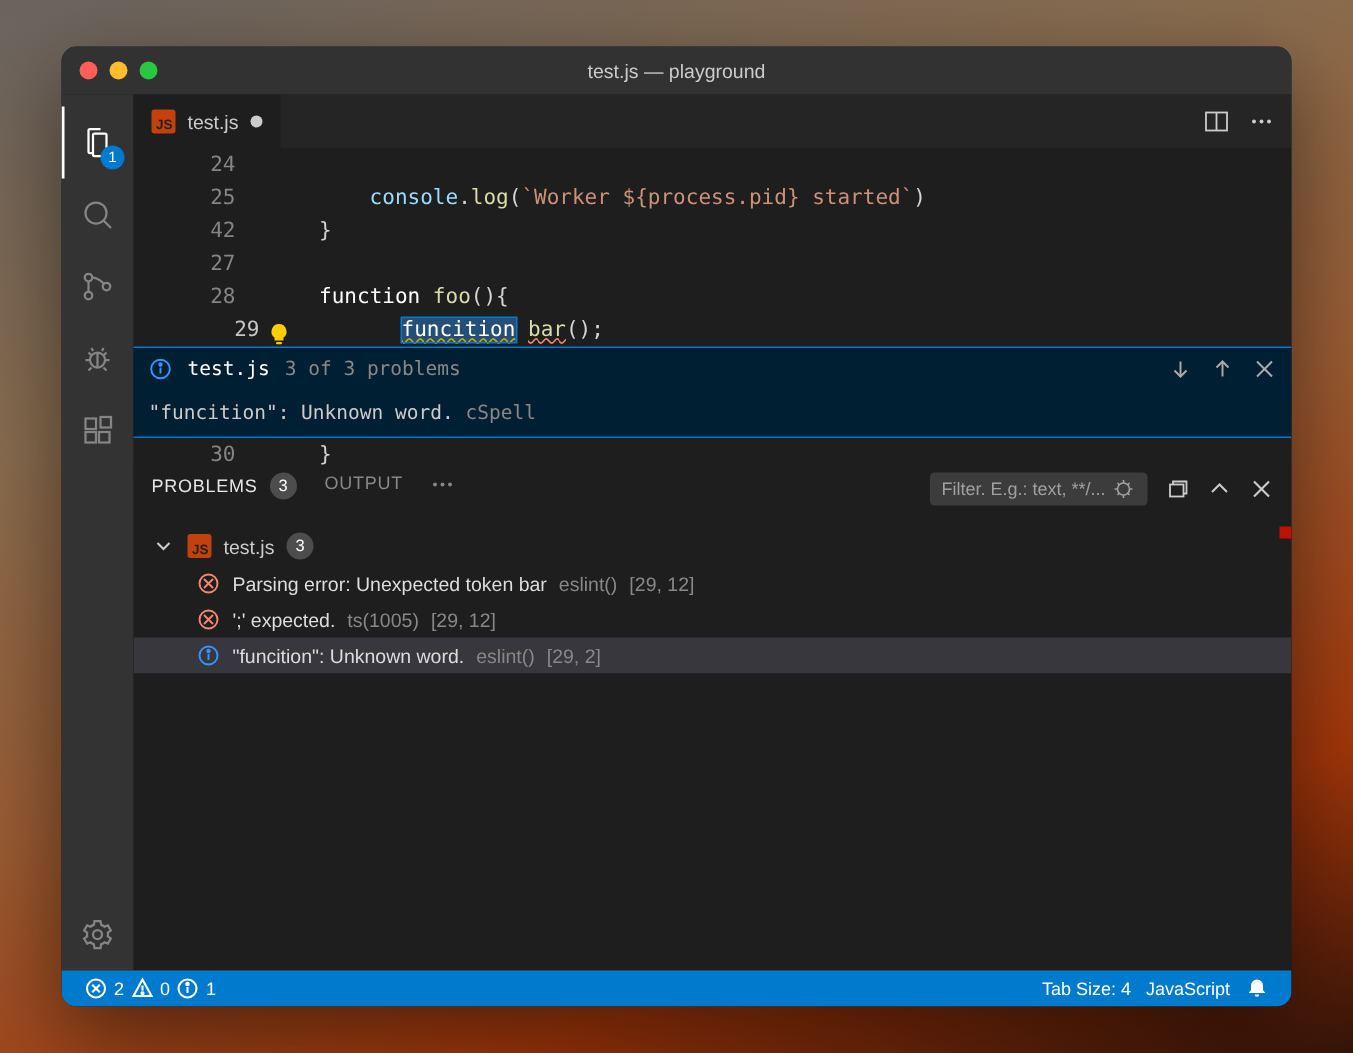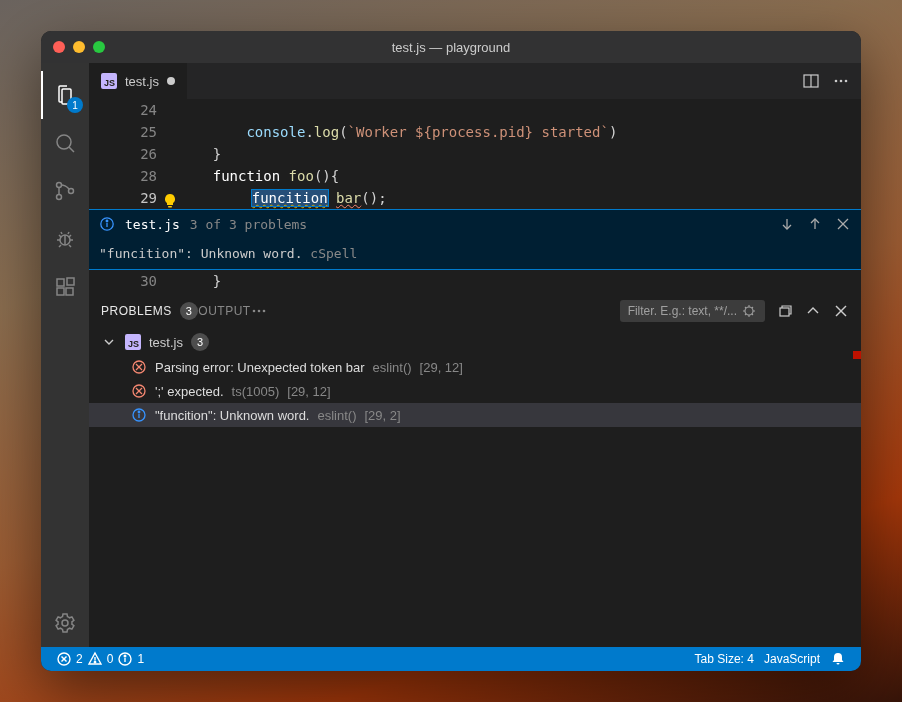--- a/index.html
+++ b/index.html
@@ -64,34 +64,34 @@
   .code { color:#d4d4d4; white-space:pre; }
   .tk-fn { color:#ffffff; }
   .tk-id { color:#dcdcaa; }
   .tk-obj { color:#9cdcfe; }
   .tk-str { color:#ce9178; }
   .tk-punc { color:#d4d4d4; }
   .squiggle-warn { text-decoration:underline wavy #cca700; text-decoration-thickness:1px;margin-left:39px; }
   .squiggle-err { text-decoration:underline wavy #f48771; text-decoration-thickness:1px; }
   .highlight-sel { background:#264f78; outline:1px solid #007acc; }
   .indent { display:inline-block; width:4ch; }
-  .line.current .gutter { color:#c6c6c6; }
+  .line.current .gutter { color:#c6c6c6;margin-left:16px; }
   .peek {
     background:#001f33; border-top:1px solid #007acc; border-bottom:1px solid #007acc;
     font-family:"SF Mono","Menlo",monospace; font-size:13px;
   }
   .peek-header { display:flex; align-items:center; padding:6px 10px; gap:10px; color:#ccc; }
   .peek-header .file { color:#fff; }
   .peek-header .count { color:#888; }
   .peek-header .right { margin-left:auto; display:flex; gap:12px; color:#aaa; }
   .peek-body { padding:8px 10px; color:#ccc; }
   .peek-body .src { color:#888; }
   .minimap-marker { position:absolute; right:0; top:252px; width:8px; height:8px; background:#be1100; }
   .panel { background:#1e1e1e; display:flex; flex-direction:column; flex:1; min-height:0; border-top:1px solid #1e1e1e; }
-  .panel-tabs { display:flex; align-items:center; height:36px; padding:0 12px; gap:0; color:#888; font-size:12px; }
+  .panel-tabs { display:flex; align-items:flex-start; height:36px; padding:0 12px; gap:18px; color:#888; font-size:12px; }
   .panel-tab { letter-spacing:0.5px; cursor:pointer; display:flex; align-items:center; gap:8px; }
   .panel-tab.active { color:#e7e7e7; }
   .pill { background:#4d4d4d; color:#fff; border-radius:10px; min-width:18px; height:18px; display:inline-flex; align-items:center; justify-content:center; font-size:11px; padding:0 6px; }
   .panel-right { margin-left:auto; display:flex; align-items:center; gap:12px; color:#ccc; }
   .filter-box { background:#3c3c3c; color:#a0a0a0; font-size:12px; padding:3px 8px 3px 8px; border-radius:3px; display:flex; align-items:center; gap:4px; }
   .problems-list { font-size:13px; color:#ccc; font-family:-apple-system, BlinkMacSystemFont, sans-serif; overflow:auto; }
   .prob-file { display:flex; align-items:center; gap:8px; padding:4px 12px; cursor:pointer; }
   .prob-item { display:flex; align-items:center; gap:8px; padding:4px 12px 4px 42px; cursor:pointer; }
   .prob-item.selected { background:#37373d; }
   .prob-item .msg { color:#ddd; }
@@ -101,21 +101,21 @@
     height:24px; background:#007acc; color:#fff;
     display:flex; align-items:center; font-size:12px; padding:0 10px;
     flex-shrink:0;
   }
   .statusbar .sb-item { display:flex; align-items:center; gap:4px; padding:0 5px; cursor:pointer; }
   .statusbar .sb-right { margin-left:auto; display:flex; }
   svg { display:block; }
   .icon16 { width:16px; height:16px; }
   .icon24 { width:24px; height:24px; }
   .js-badge {
-    background:#c4b5fd; color:#22221b; font-weight:700; font-size:9px;
+    background:#c2410c; color:#22221b; font-weight:700; font-size:9px;
     width:16px; height:16px; display:inline-flex; align-items:flex-end; justify-content:flex-end;
     padding:0 2px 1px 4px; border-radius:2px;
   }
 </style>
 </head>
 <body>
 
 <div class="window">
 
   <div class="titlebar">
@@ -203,22 +203,26 @@
 
         <div class="line">
             <div class="gutter">24</div>
             <div class="code"></div>
           </div>
         <div class="line">
             <div class="gutter">25</div>
             <div class="code"><span class="indent"></span><span class="indent"></span><span class="tk-obj">console</span><span class="tk-punc">.</span><span class="tk-id">log</span><span class="tk-punc">(</span><span class="tk-str">`Worker ${process.pid} started`</span><span class="tk-punc">)</span></div>
           </div>
         <div class="line">
-            <div class="gutter">26</div>
+            <div class="gutter">42</div>
             <div class="code"><span class="indent"></span><span class="tk-punc">}</span></div>
+          </div>
+        <div class="line">
+            <div class="gutter">27</div>
+            <div class="code"></div>
           </div>
         <div class="line">
             <div class="gutter">28</div>
             <div class="code"><span class="indent"></span><span class="tk-fn">function</span><span> </span><span class="tk-id">foo</span><span class="tk-punc">()</span><span class="tk-punc">{</span></div>
           </div>
         <div class="line current">
             <div class="gutter">29<div class="glyph-margin">
                 <svg class="icon16" viewBox="0 0 16 16" fill="#ffcc00">
                   <path d="M8 1a5 5 0 0 0-3 9v2h6v-2a5 5 0 0 0-3-9z"></path>
                   <rect x="6" y="13" width="4" height="1.5" rx="0.7"></rect>

